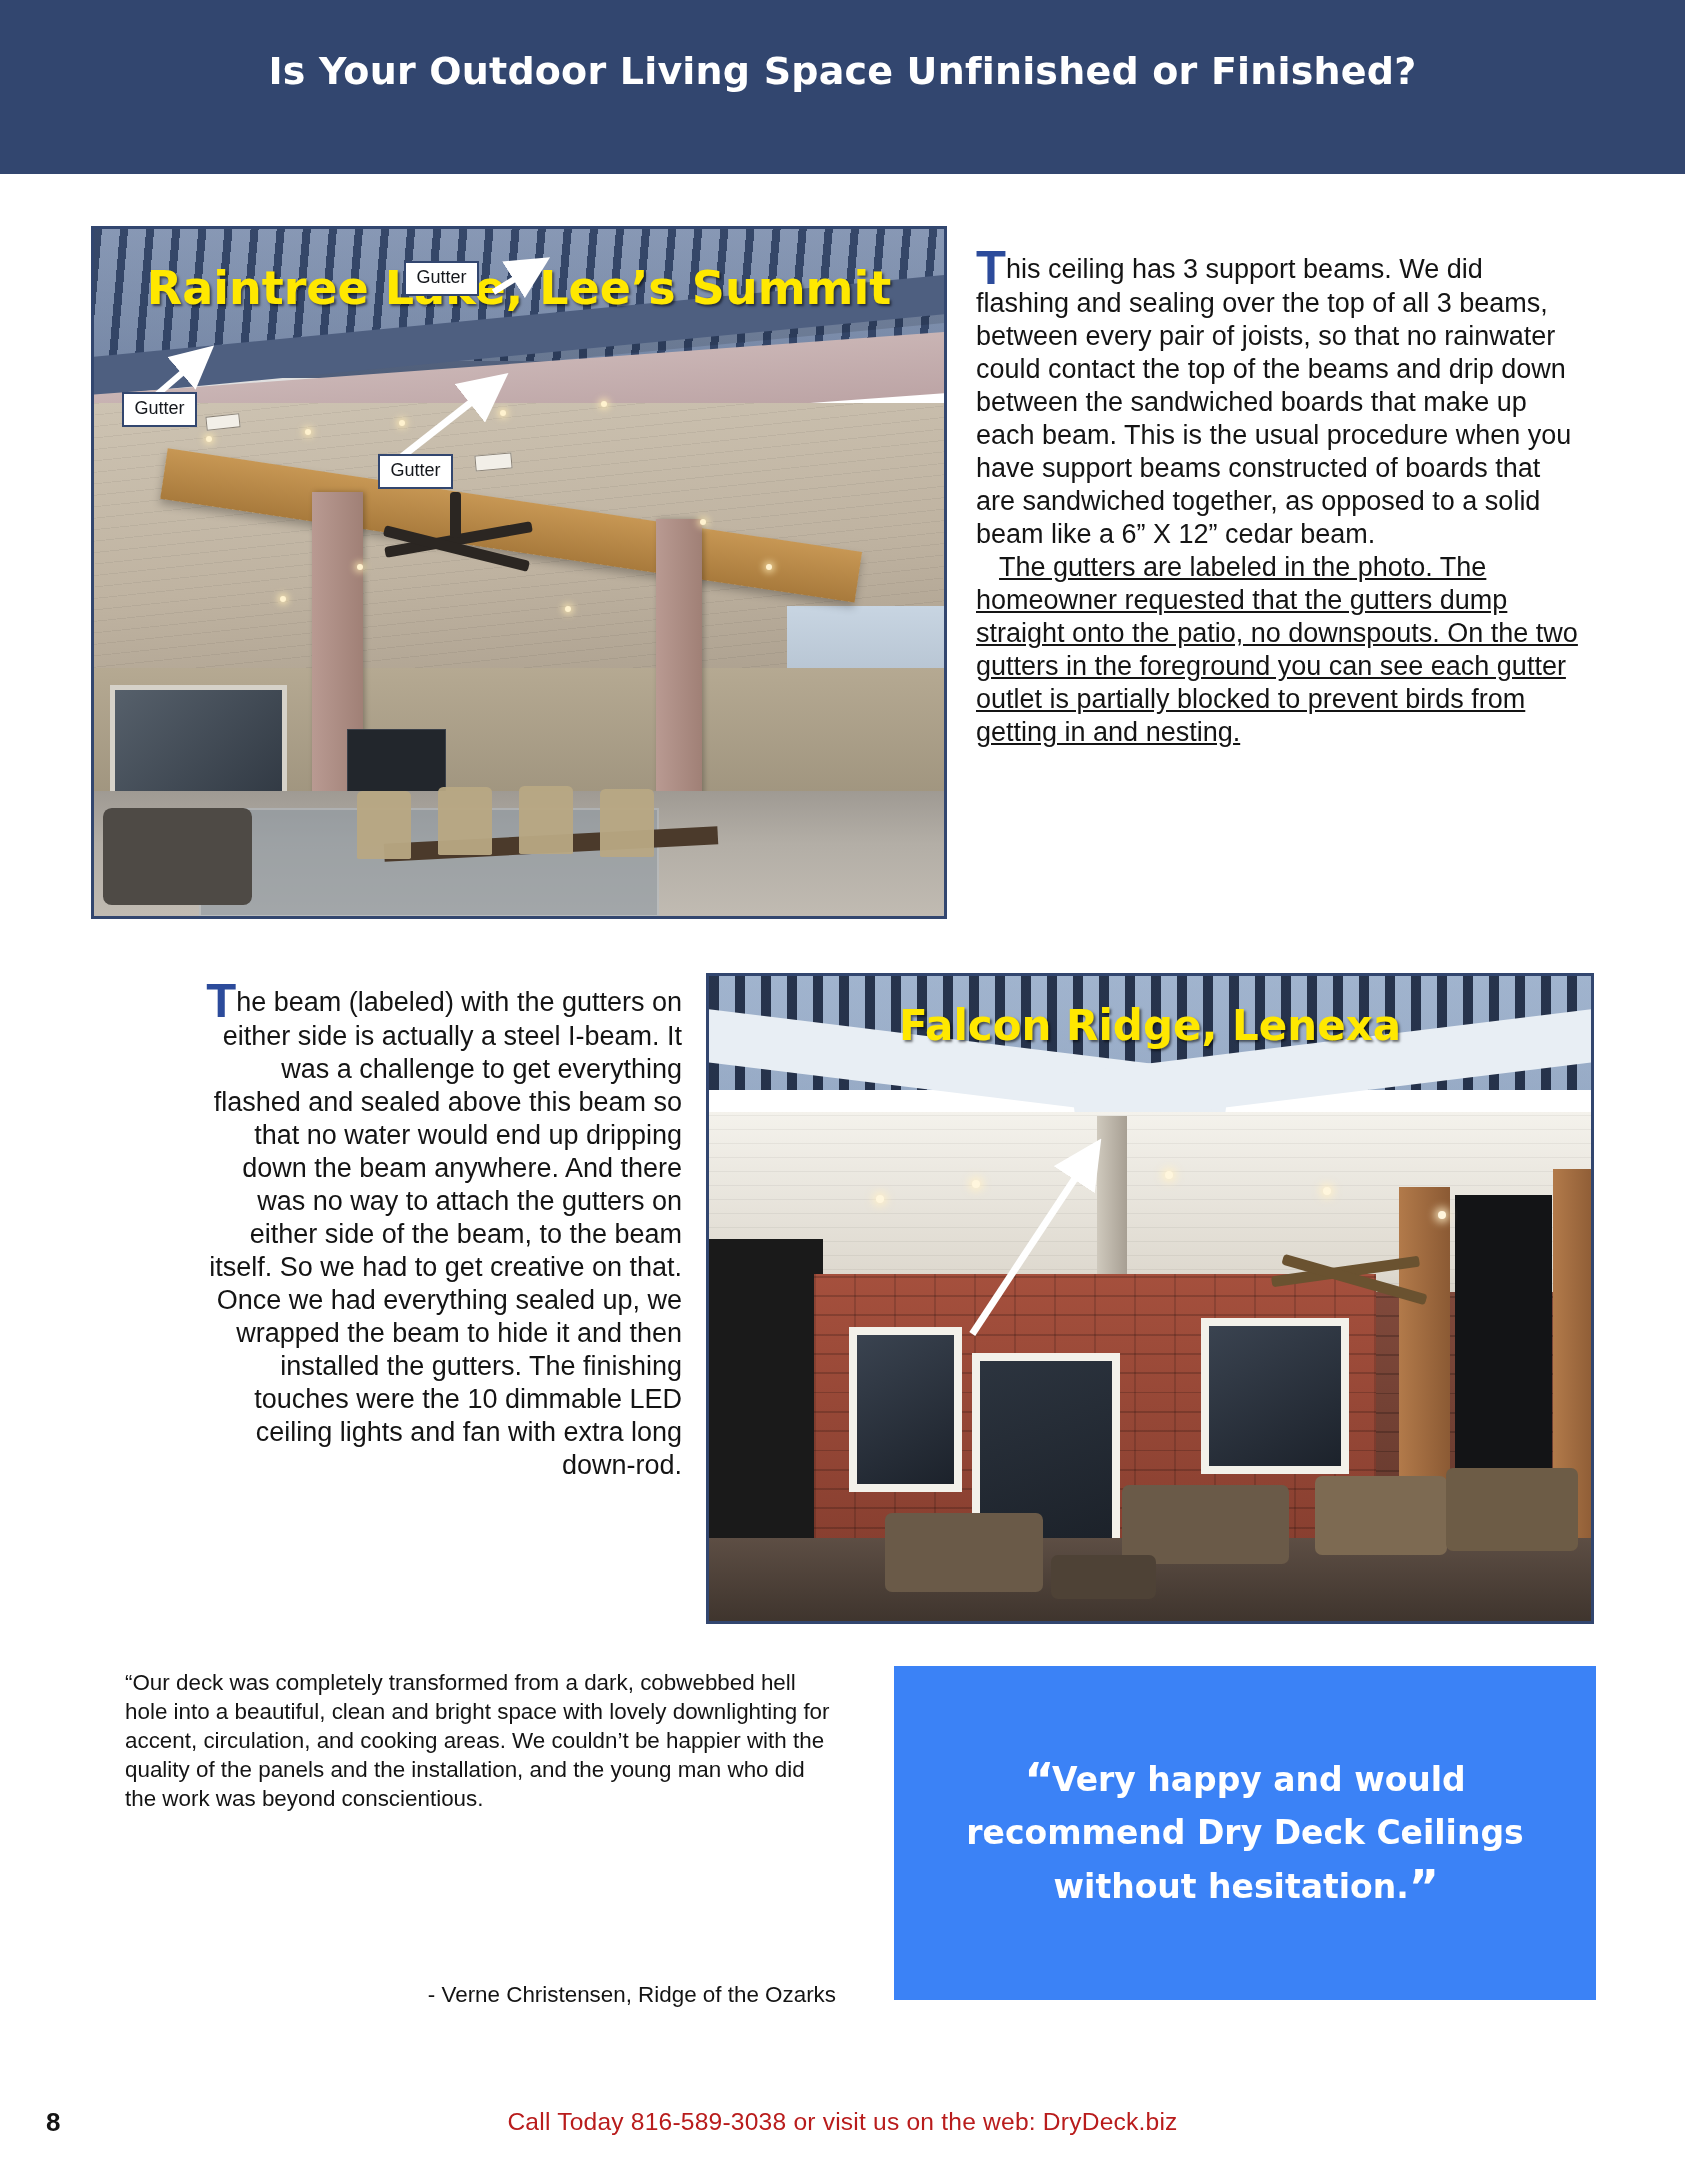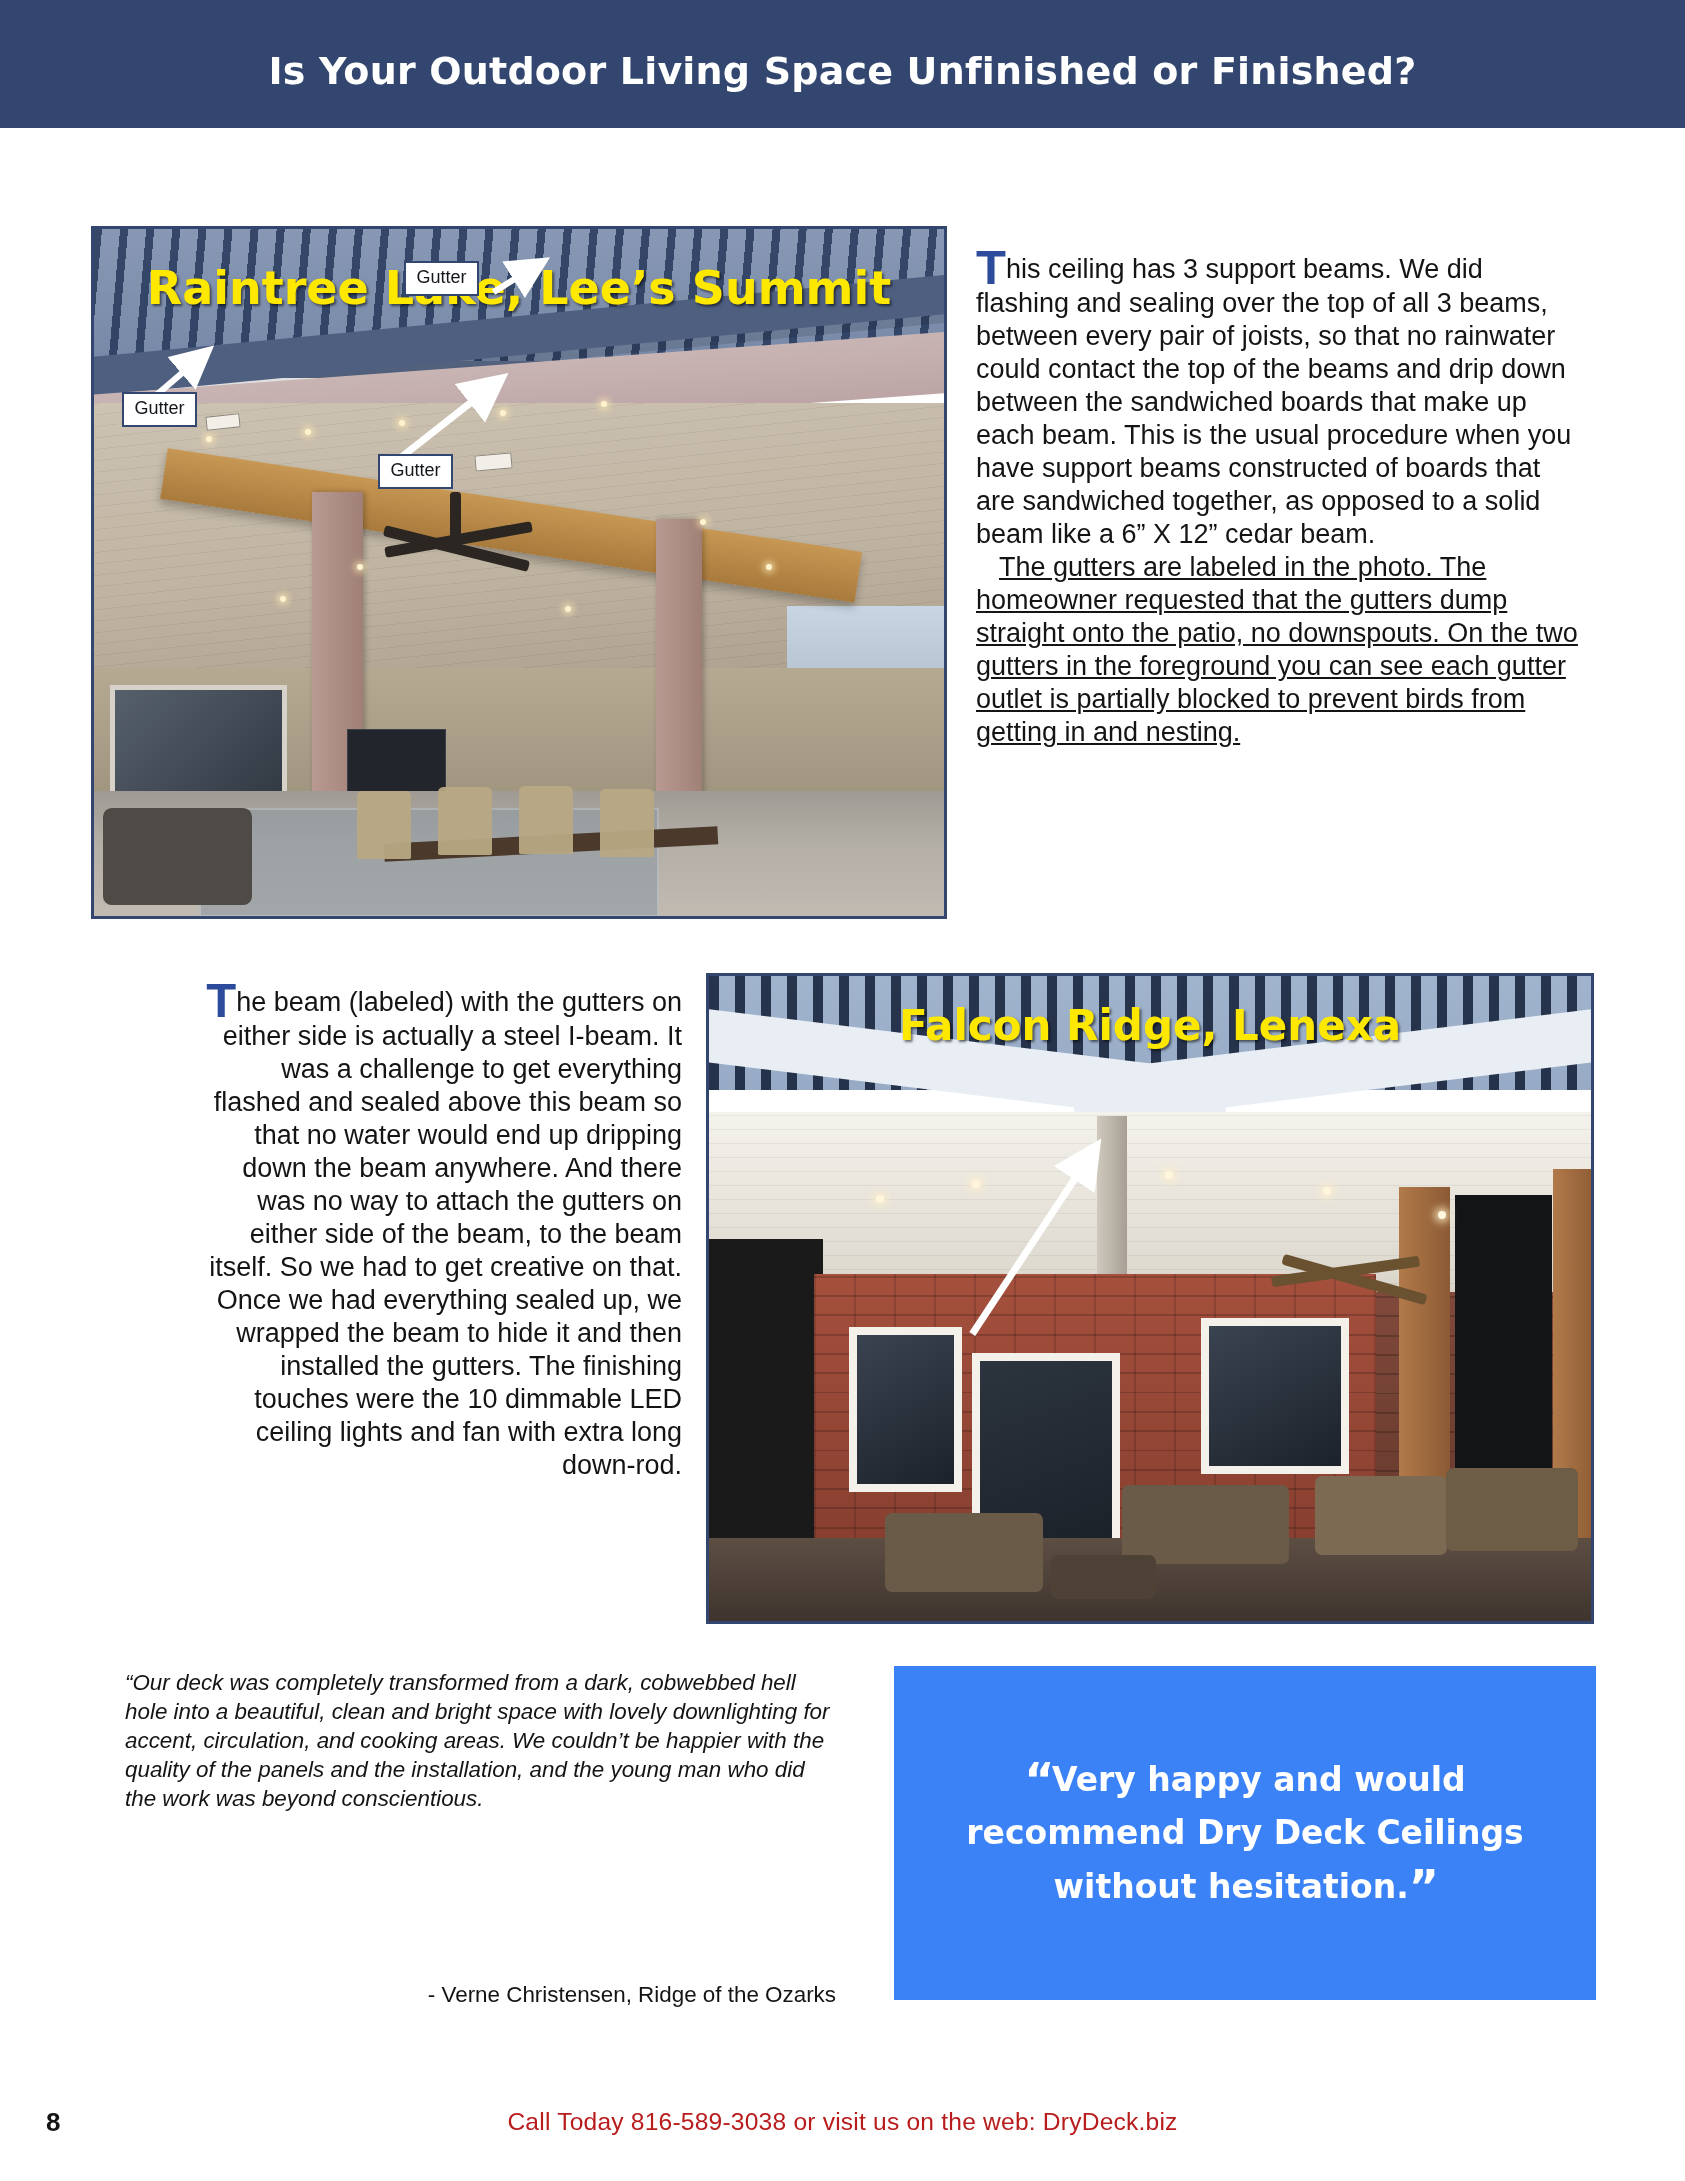--- a/index.html
+++ b/index.html
@@ -13,21 +13,21 @@
     position: relative;
     font-family: "Liberation Sans", sans-serif;
     overflow: hidden;
   }
 
   
   .header-banner {
     position: absolute;
     left: 0; top: 0;
     width: 1685px;
-    height: 128px;
+    height: 174px;
     background: #32466f;
   }
   .header-title {
     position: absolute;
     left: 0; top: 49px;
     width: 1685px;
     text-align: center;
     color: #ffffff;
     font-size: 38px;
     font-weight: bold;
@@ -364,21 +364,20 @@
   }
   .para-indent { text-indent: 23px; }
 
   
   .testimonial {
     position: absolute;
     left: 125px; top: 1668px;
     width: 711px;
     font-size: 22.4px;
     line-height: 29px;
-    font-style: italic;
     color: #141414;
   }
   .testimonial-attrib {
     position: absolute;
     left: 125px; top: 1982px;
     width: 711px;
     text-align: right;
     font-size: 22.4px;
     color: #141414;
   }

